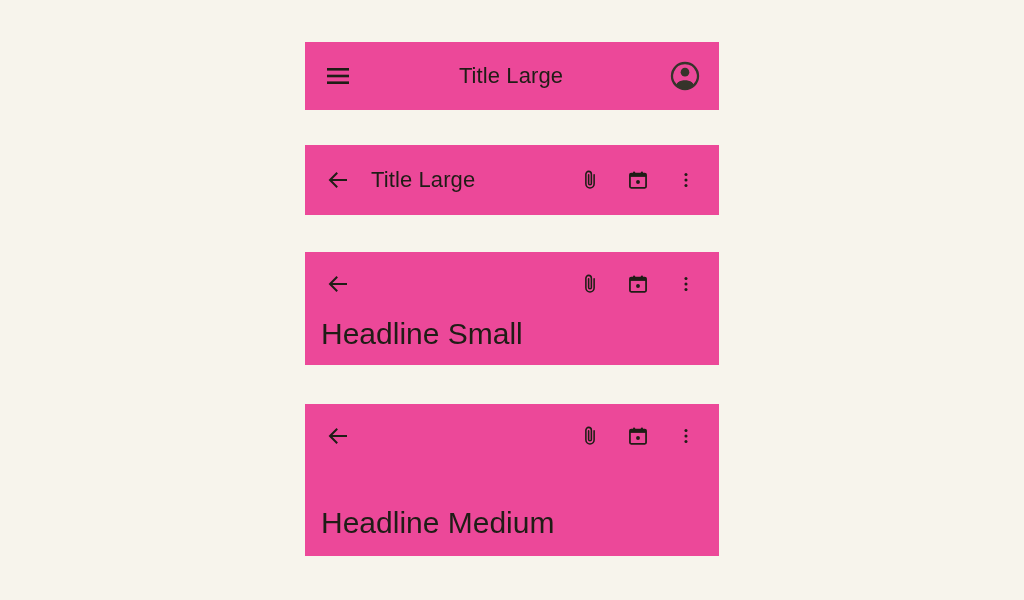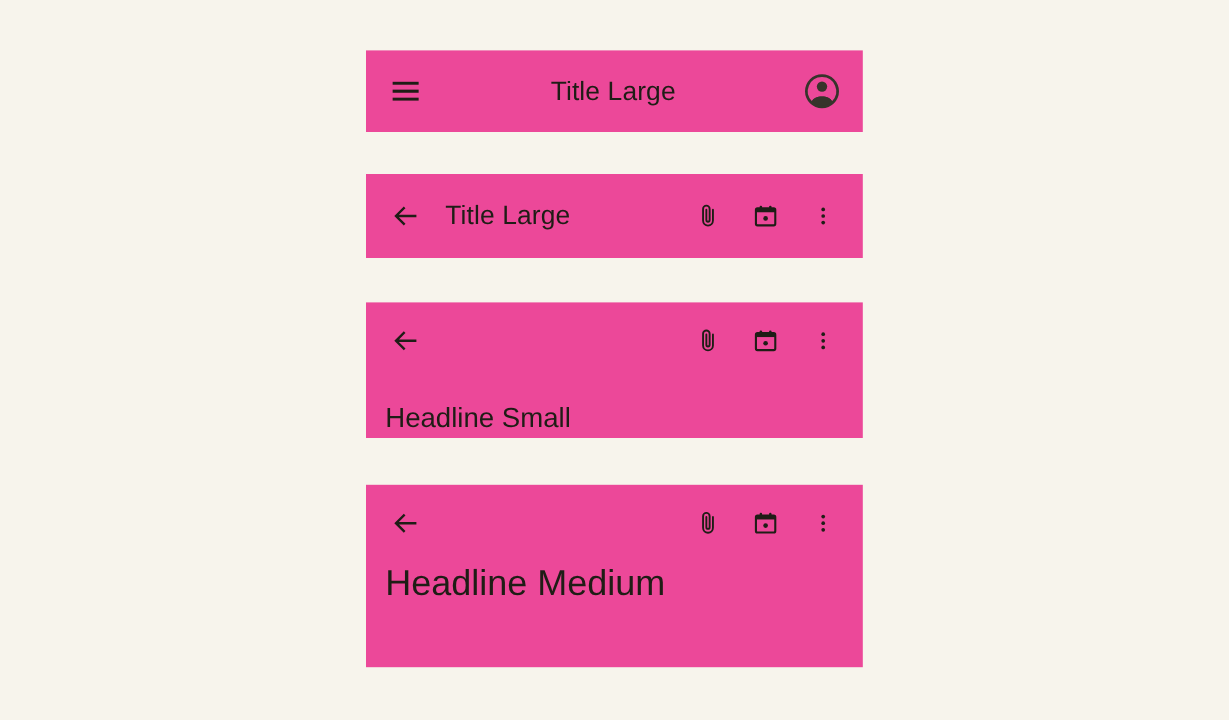--- a/index.html
+++ b/index.html
@@ -71,43 +71,44 @@
     display: flex;
     flex-direction: column;
     padding: 0 16px;
   }
   #bar-medium .row-actions {
     height: 64px;
     display: flex;
     align-items: center;
   }
   #bar-medium .headline {
-    font-size: 23px;
+    font-size: 30px;
     line-height: 32px;
     padding-left: 0px;
-    margin-top: 16px;
+    margin-top: 2px;
     color: #1F1D16;
   }
 
   
   #bar-large {
     top: 404px;
     height: 152px;
     display: flex;
     flex-direction: column;
     padding: 0 16px;
   }
   #bar-large .row-actions {
     height: 64px;
     display: flex;
     align-items: center;
   }
   #bar-large .headline {
     font-size: 30px;
     line-height: 38px;
+    margin-top: 36px;
     color: #1F1D16;
   }
 
   .spacer { flex: 1; }
 
   .icon-btn {
     width: 34px;
     height: 34px;
     display: flex;
     align-items: center;

